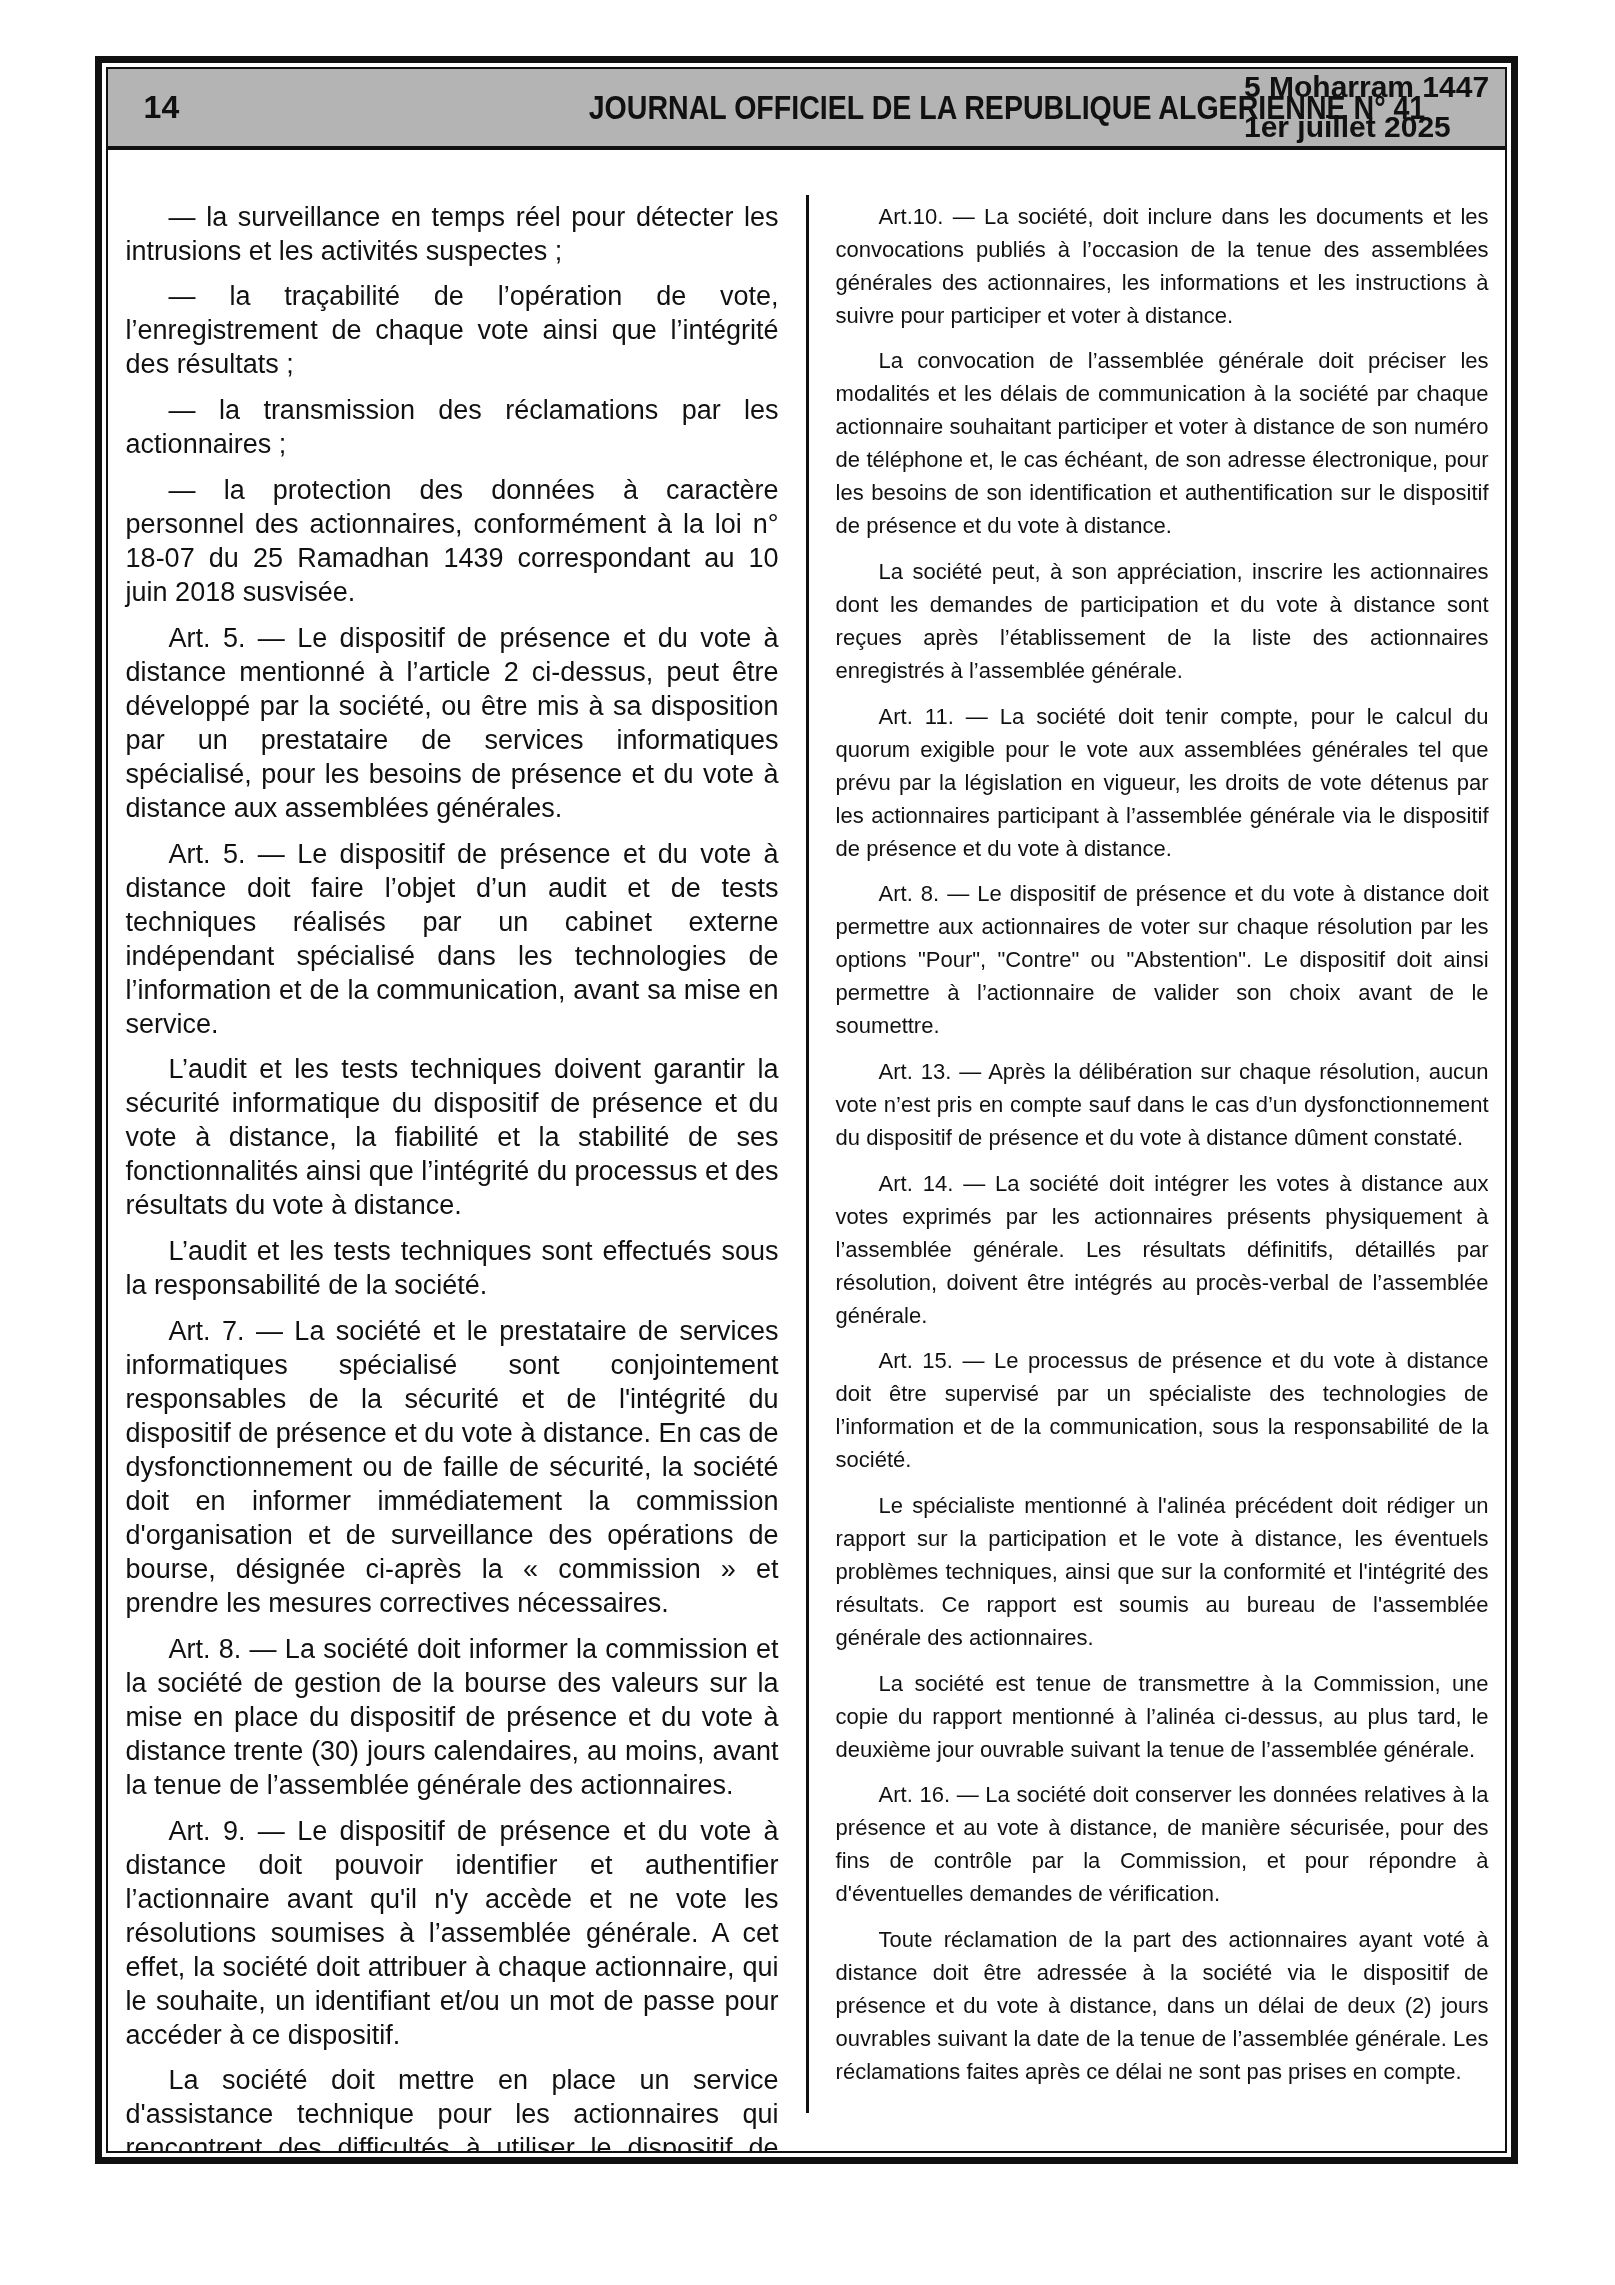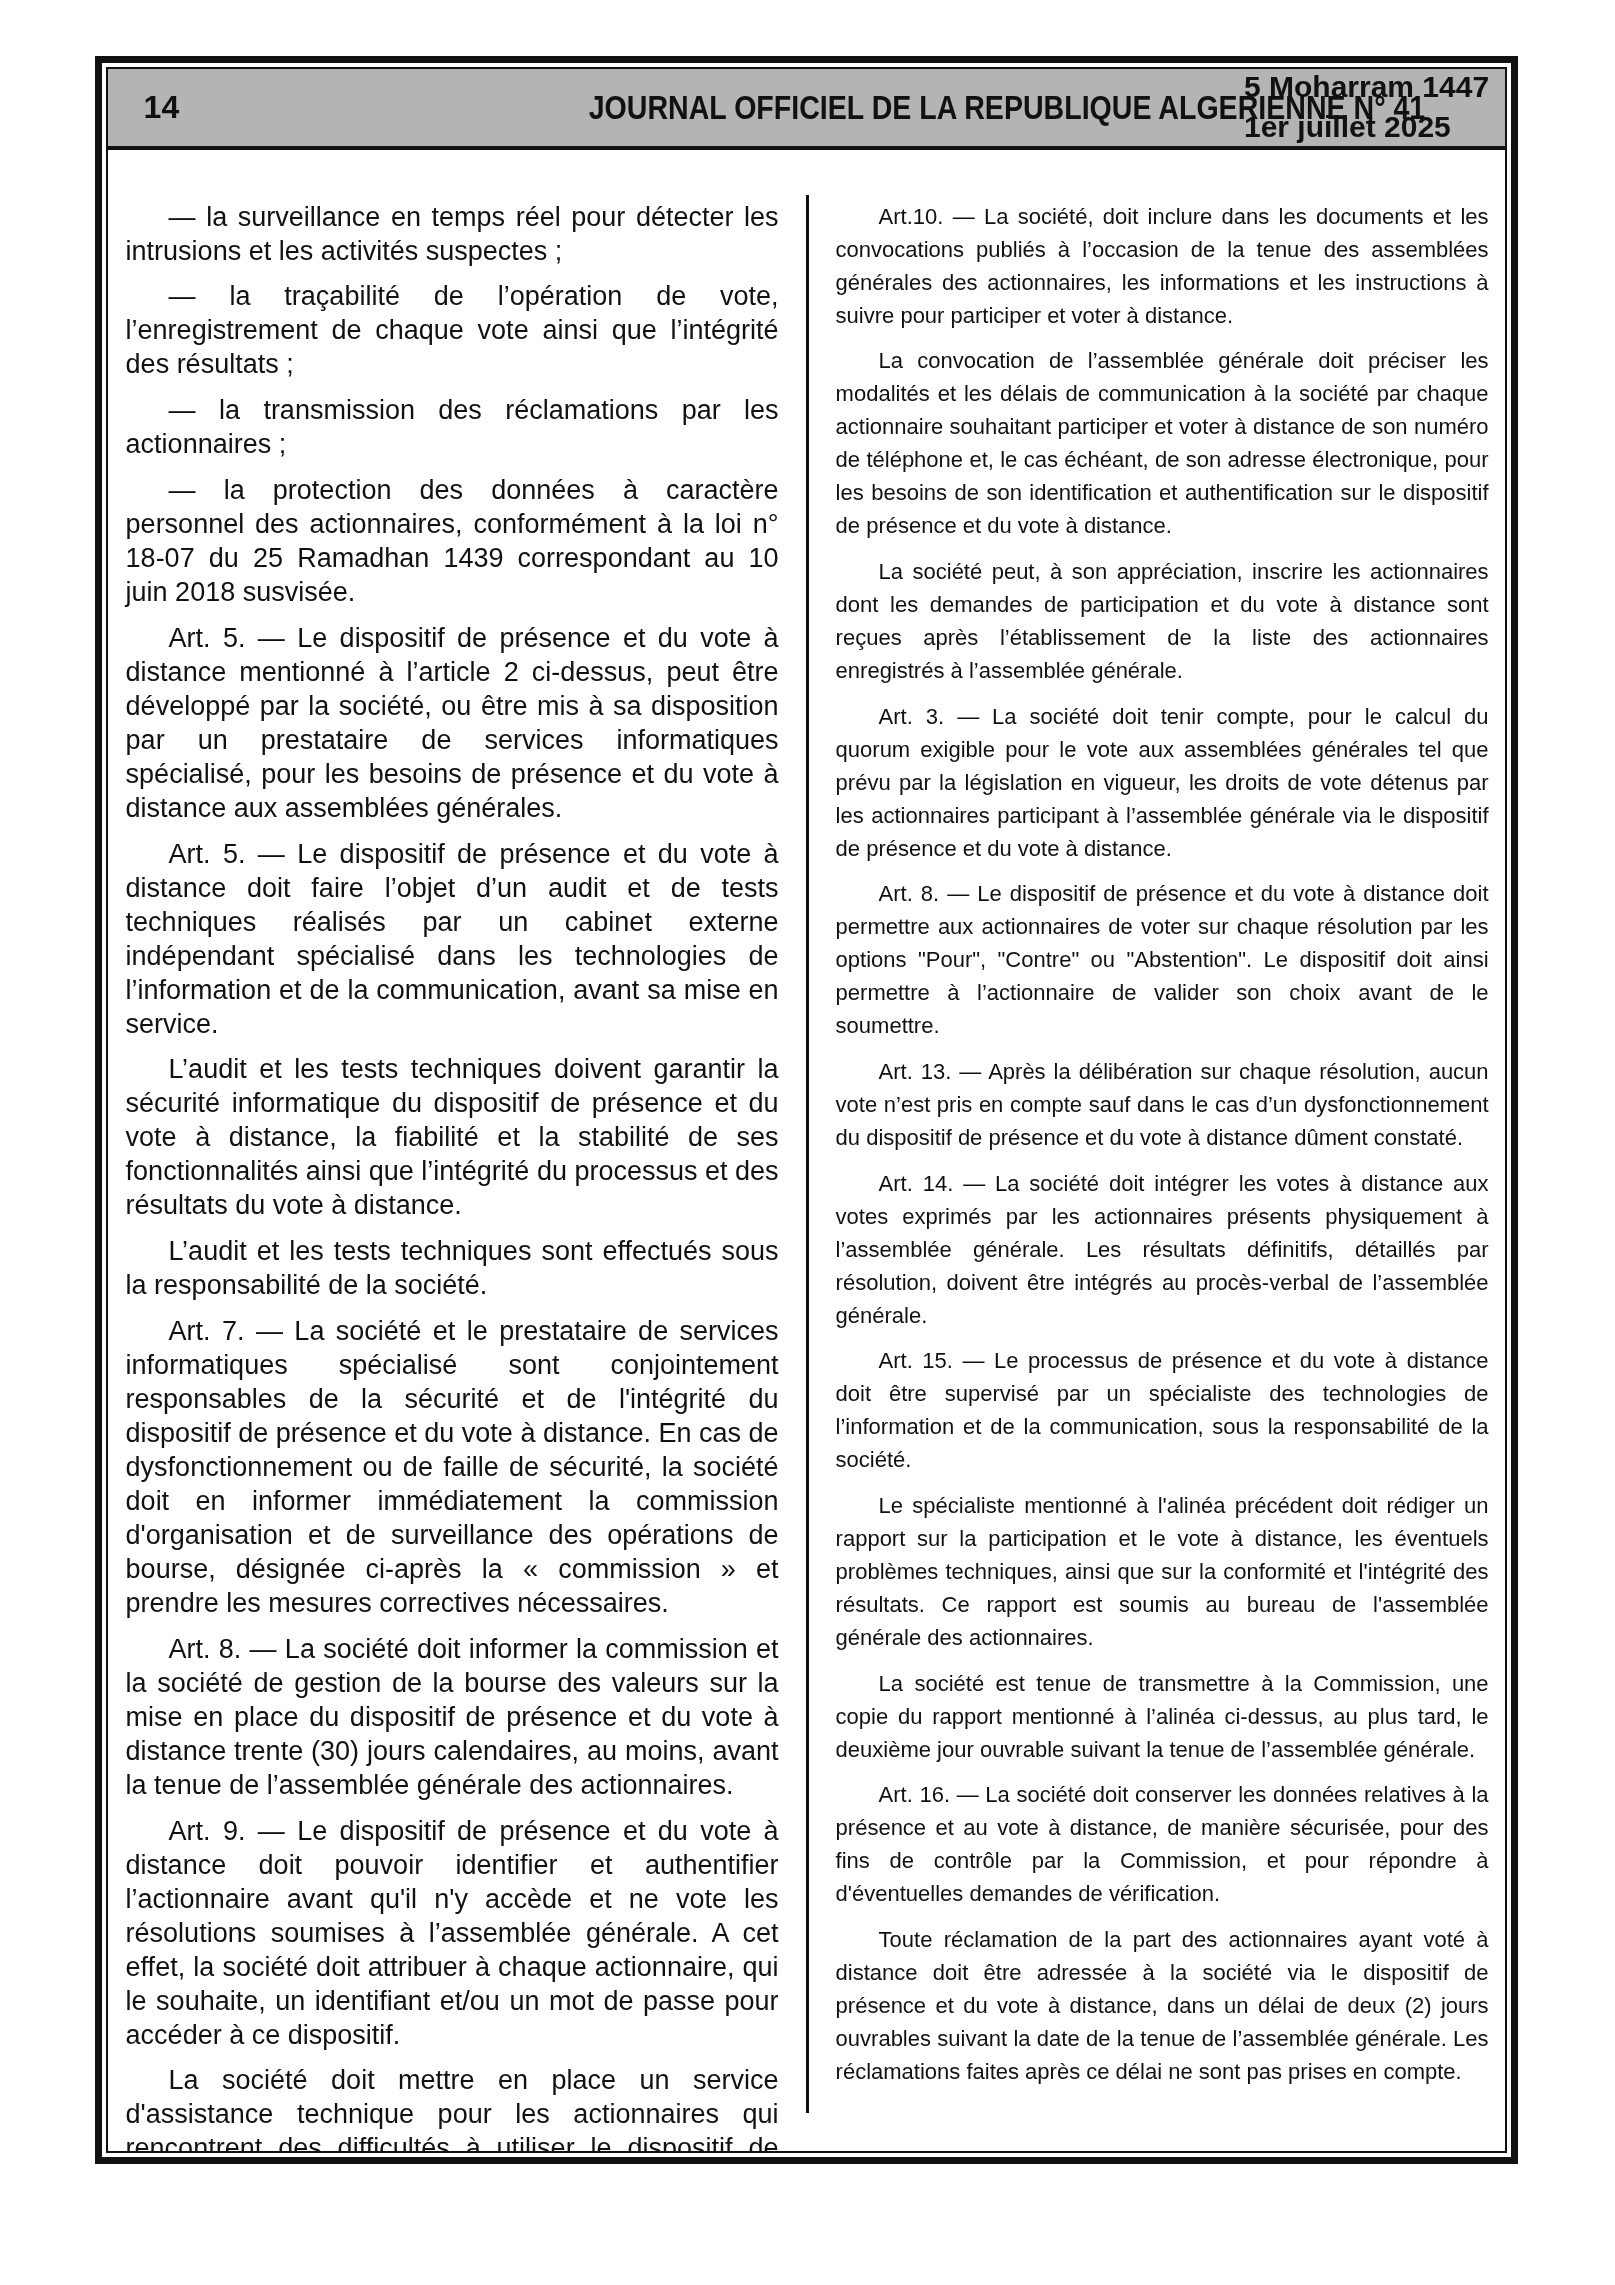--- a/index.html
+++ b/index.html
@@ -142,21 +142,21 @@
             <p>Art. 7. — La société et le prestataire de services informatiques spécialisé sont conjointement responsables de la sécurité et de l'intégrité du dispositif de présence et du vote à distance. En cas de dysfonctionnement ou de faille de sécurité, la société doit en informer immédiatement la commission d'organisation et de surveillance des opérations de bourse, désignée ci-après la « commission » et prendre les mesures correctives nécessaires.</p>
             <p>Art. 8. — La société doit informer la commission et la société de gestion de la bourse des valeurs sur la mise en place du dispositif de présence et du vote à distance trente (30) jours calendaires, au moins, avant la tenue de l’assemblée générale des actionnaires.</p>
             <p>Art. 9. — Le dispositif de présence et du vote à distance doit pouvoir identifier et authentifier l’actionnaire avant qu'il n'y accède et ne vote les résolutions soumises à l’assemblée générale. A cet effet, la société doit attribuer à chaque actionnaire, qui le souhaite, un identifiant et/ou un mot de passe pour accéder à ce dispositif.</p>
             <p>La société doit mettre en place un service d'assistance technique pour les actionnaires qui rencontrent des difficultés à utiliser le dispositif de présence et du vote à distance. Ce service doit être accessible par téléphone et par courrier électronique, et doit être opérationnel avant et pendant l'assemblée générale.</p>
           </div>
         <div class="divider"></div>
         <div class="col col-right">
             <p>Art.10. — La société, doit inclure dans les documents et les convocations publiés à l’occasion de la tenue des assemblées générales des actionnaires, les informations et les instructions à suivre pour participer et voter à distance.</p>
             <p>La convocation de l’assemblée générale doit préciser les modalités et les délais de communication à la société par chaque actionnaire souhaitant participer et voter à distance de son numéro de téléphone et, le cas échéant, de son adresse électronique, pour les besoins de son identification et authentification sur le dispositif de présence et du vote à distance.</p>
             <p>La société peut, à son appréciation, inscrire les actionnaires dont les demandes de participation et du vote à distance sont reçues après l’établissement de la liste des actionnaires enregistrés à l’assemblée générale.</p>
-            <p>Art. 3. — La société doit tenir compte, pour le calcul du quorum exigible pour le vote aux assemblées générales tel que prévu par la législation en vigueur, les droits de vote détenus par les actionnaires participant à l’assemblée générale via le dispositif de présence et du vote à distance.</p>
+            <p>Art. 11. — La société doit tenir compte, pour le calcul du quorum exigible pour le vote aux assemblées générales tel que prévu par la législation en vigueur, les droits de vote détenus par les actionnaires participant à l’assemblée générale via le dispositif de présence et du vote à distance.</p>
             <p>Art. 8. — Le dispositif de présence et du vote à distance doit permettre aux actionnaires de voter sur chaque résolution par les options "Pour", "Contre" ou "Abstention". Le dispositif doit ainsi permettre à l’actionnaire de valider son choix avant de le soumettre.</p>
             <p>Art. 13. — Après la délibération sur chaque résolution, aucun vote n’est pris en compte sauf dans le cas d’un dysfonctionnement du dispositif de présence et du vote à distance dûment constaté.</p>
             <p>Art. 14. — La société doit intégrer les votes à distance aux votes exprimés par les actionnaires présents physiquement à l’assemblée générale. Les résultats définitifs, détaillés par résolution, doivent être intégrés au procès-verbal de l’assemblée générale.</p>
             <p>Art. 15. — Le processus de présence et du vote à distance doit être supervisé par un spécialiste des technologies de l’information et de la communication, sous la responsabilité de la société.</p>
             <p>Le spécialiste mentionné à l'alinéa précédent doit rédiger un rapport sur la participation et le vote à distance, les éventuels problèmes techniques, ainsi que sur la conformité et l'intégrité des résultats. Ce rapport est soumis au bureau de l'assemblée générale des actionnaires.</p>
             <p>La société est tenue de transmettre à la Commission, une copie du rapport mentionné à l’alinéa ci-dessus, au plus tard, le deuxième jour ouvrable suivant la tenue de l’assemblée générale.</p>
             <p>Art. 16. — La société doit conserver les données relatives à la présence et au vote à distance, de manière sécurisée, pour des fins de contrôle par la Commission, et pour répondre à d'éventuelles demandes de vérification.</p>
             <p>Toute réclamation de la part des actionnaires ayant voté à distance doit être adressée à la société via le dispositif de présence et du vote à distance, dans un délai de deux (2) jours ouvrables suivant la date de la tenue de l’assemblée générale. Les réclamations faites après ce délai ne sont pas prises en compte.</p>
           </div>
       </div>

